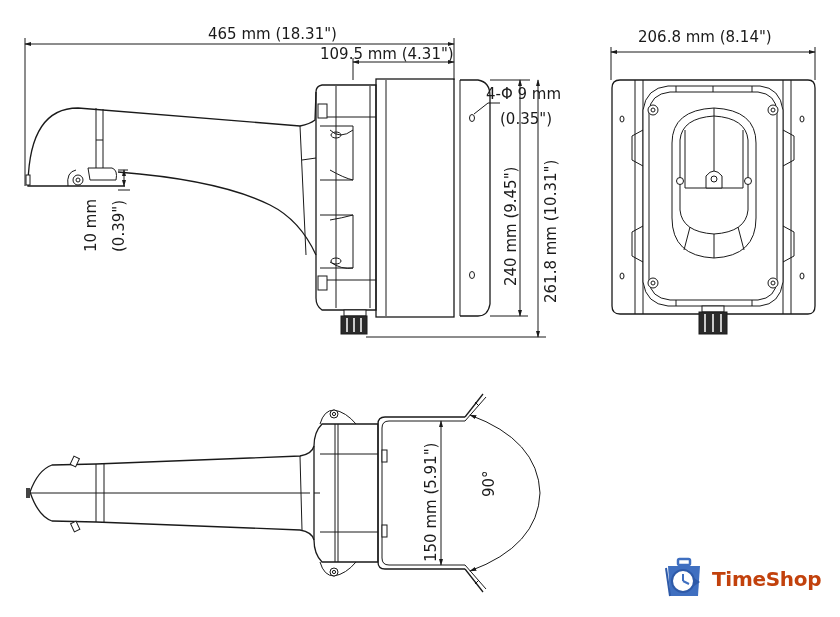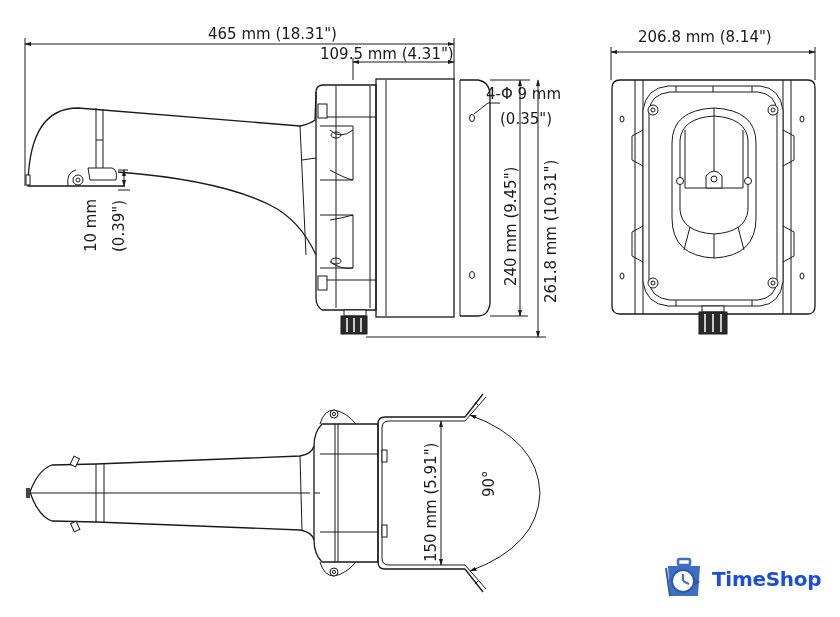--- a/index.html
+++ b/index.html
@@ -3,21 +3,21 @@
   <meta charset="utf-8">
   <style>
     html, body { margin: 0; padding: 0; background: #ffffff; }
     body { width: 840px; height: 617px; position: relative; overflow: hidden; font-family: "Liberation Sans", "DejaVu Sans", sans-serif; }
     svg.drawing { position: absolute; left: 0; top: 0; }
     .dim { font-family: "DejaVu Sans", sans-serif; font-size: 15px; fill: #1a1a1a; }
     .ln { stroke: #1a1a1a; stroke-width: 1; fill: none; }
     .ln2 { stroke: #1a1a1a; stroke-width: 1.3; fill: none; }
     .fillw { fill: #fff; stroke: #1a1a1a; stroke-width: 1; }
     .logo { position: absolute; left: 662px; top: 556px; display: flex; align-items: center; }
-    .logo-text { font-family: "DejaVu Sans", sans-serif; font-size: 20px; font-weight: bold; color: #1d4ed8; margin-left: 4px; letter-spacing: -0.3px; }
+    .logo-text { font-family: "DejaVu Sans", sans-serif; font-size: 20px; font-weight: bold; color: #c2410c; margin-left: 4px; letter-spacing: -0.3px; }
   </style>
 </head>
 <body>
 
 <svg class="drawing" width="840" height="617" viewBox="0 0 840 617">
   <defs>
     <marker id="arr" viewBox="0 0 10 10" refX="9" refY="5" markerWidth="7" markerHeight="7" orient="auto-start-reverse">
       <path d="M0,2 L10,5 L0,8 z" fill="#1a1a1a"></path>
     </marker>
   </defs>

